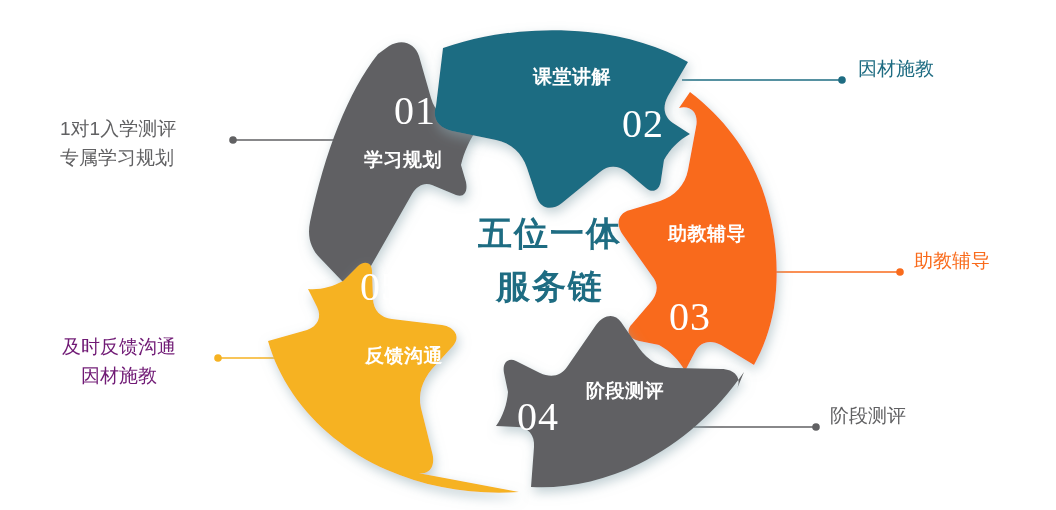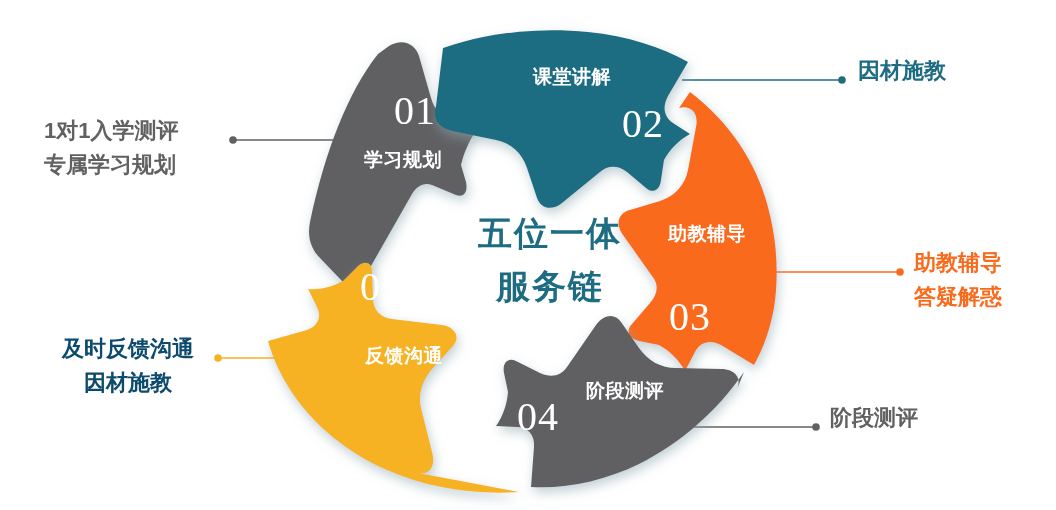--- a/index.html
+++ b/index.html
@@ -44,22 +44,22 @@
   }
   .center-title {
     font-family: "Liberation Sans", "DejaVu Sans", sans-serif;
     font-weight: bold;
     font-size: 34px;
     letter-spacing: 2px;
   }
   .callout {
     position: absolute;
     font-family: "Liberation Sans", "DejaVu Sans", sans-serif;
-    font-weight: bold;
-    font-size: 22px;
+    font-weight: normal;
+    font-size: 19px;
     line-height: 1.55;
     white-space: nowrap;
   }
   .callout .ln { display: block; }
 </style>
 </head>
 <body>
 
 <div id="stage">
 
@@ -205,36 +205,35 @@
                C 436 466 430 475 418 473
                Z" fill="#F6B222"></path>
     </g>
     <text class="seg-number" x="381" y="300" text-anchor="middle">05</text>
     <text class="seg-label" x="404" y="362" text-anchor="middle">反馈沟通</text>
 
     <text class="center-title" x="550" y="245" text-anchor="middle" fill="#1E6C82">五位一体</text>
     <text class="center-title" x="550" y="298" text-anchor="middle" fill="#1E6C82">服务链</text>
   </svg>
 
-  <div class="callout" style="left:44px; top:114px; color:#616163; text-align:left;">
+  <div class="callout" style="left:60px; top:114px; color:#616163; text-align:left;">
     <span class="ln">1对1入学测评</span>
     <span class="ln">专属学习规划</span>
   </div>
 
   <div class="callout" style="left:858px; top:54px; color:#1E6C82; text-align:left;">
     <span class="ln">因材施教</span>
   </div>
 
   <div class="callout" style="left:914px; top:246px; color:#F96B1C; text-align:left;">
     <span class="ln">助教辅导</span>
-    <span class="ln">答疑解惑</span>
   </div>
 
   <div class="callout" style="left:830px; top:401px; color:#616163; text-align:left;">
     <span class="ln">阶段测评</span>
   </div>
 
-  <div class="callout" style="left:62px; top:332px; color:#0c4a6e; text-align:center;">
+  <div class="callout" style="left:62px; top:332px; color:#701a75; text-align:center;">
     <span class="ln">及时反馈沟通</span>
     <span class="ln">因材施教</span>
   </div>
 
 </div>
 
 </body></html>

